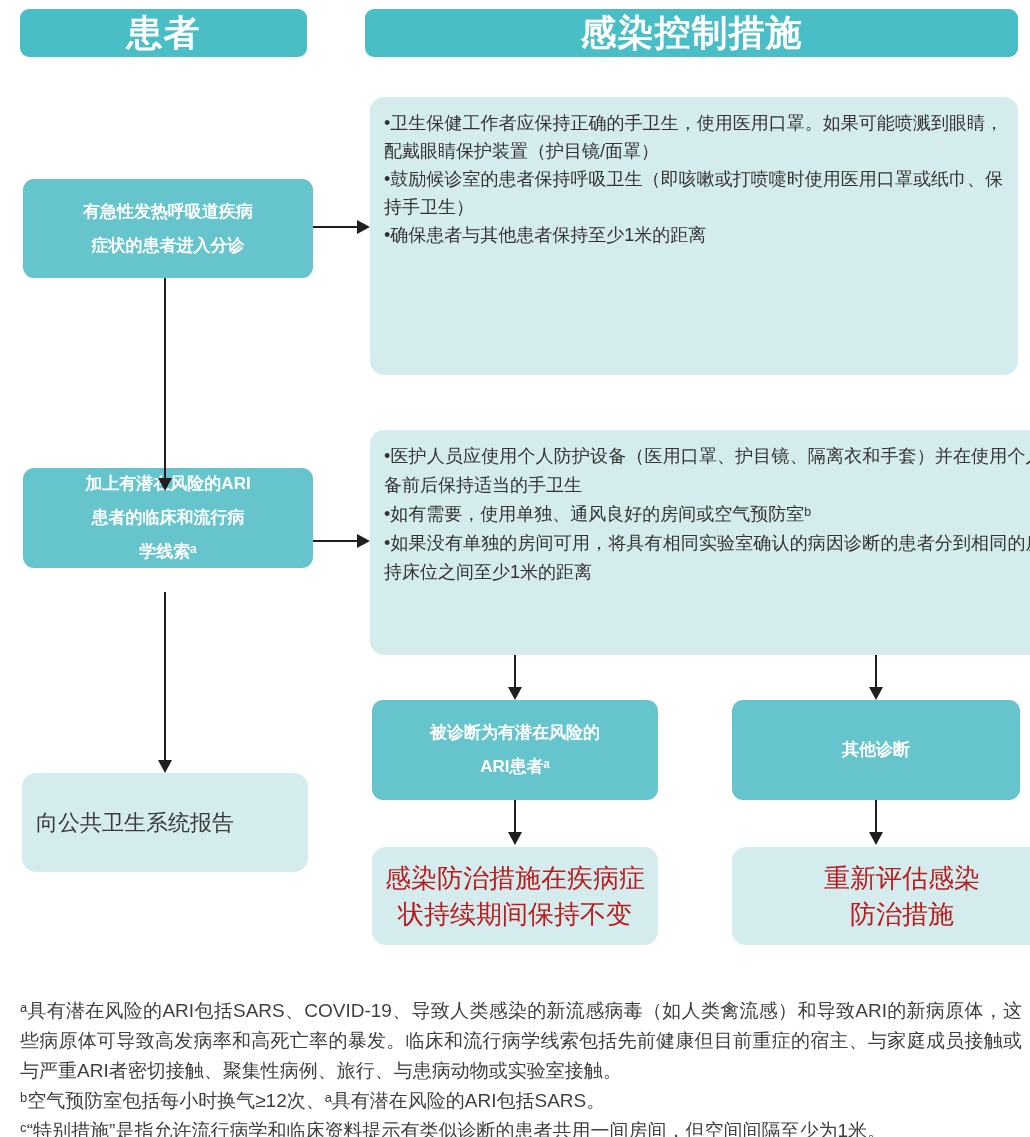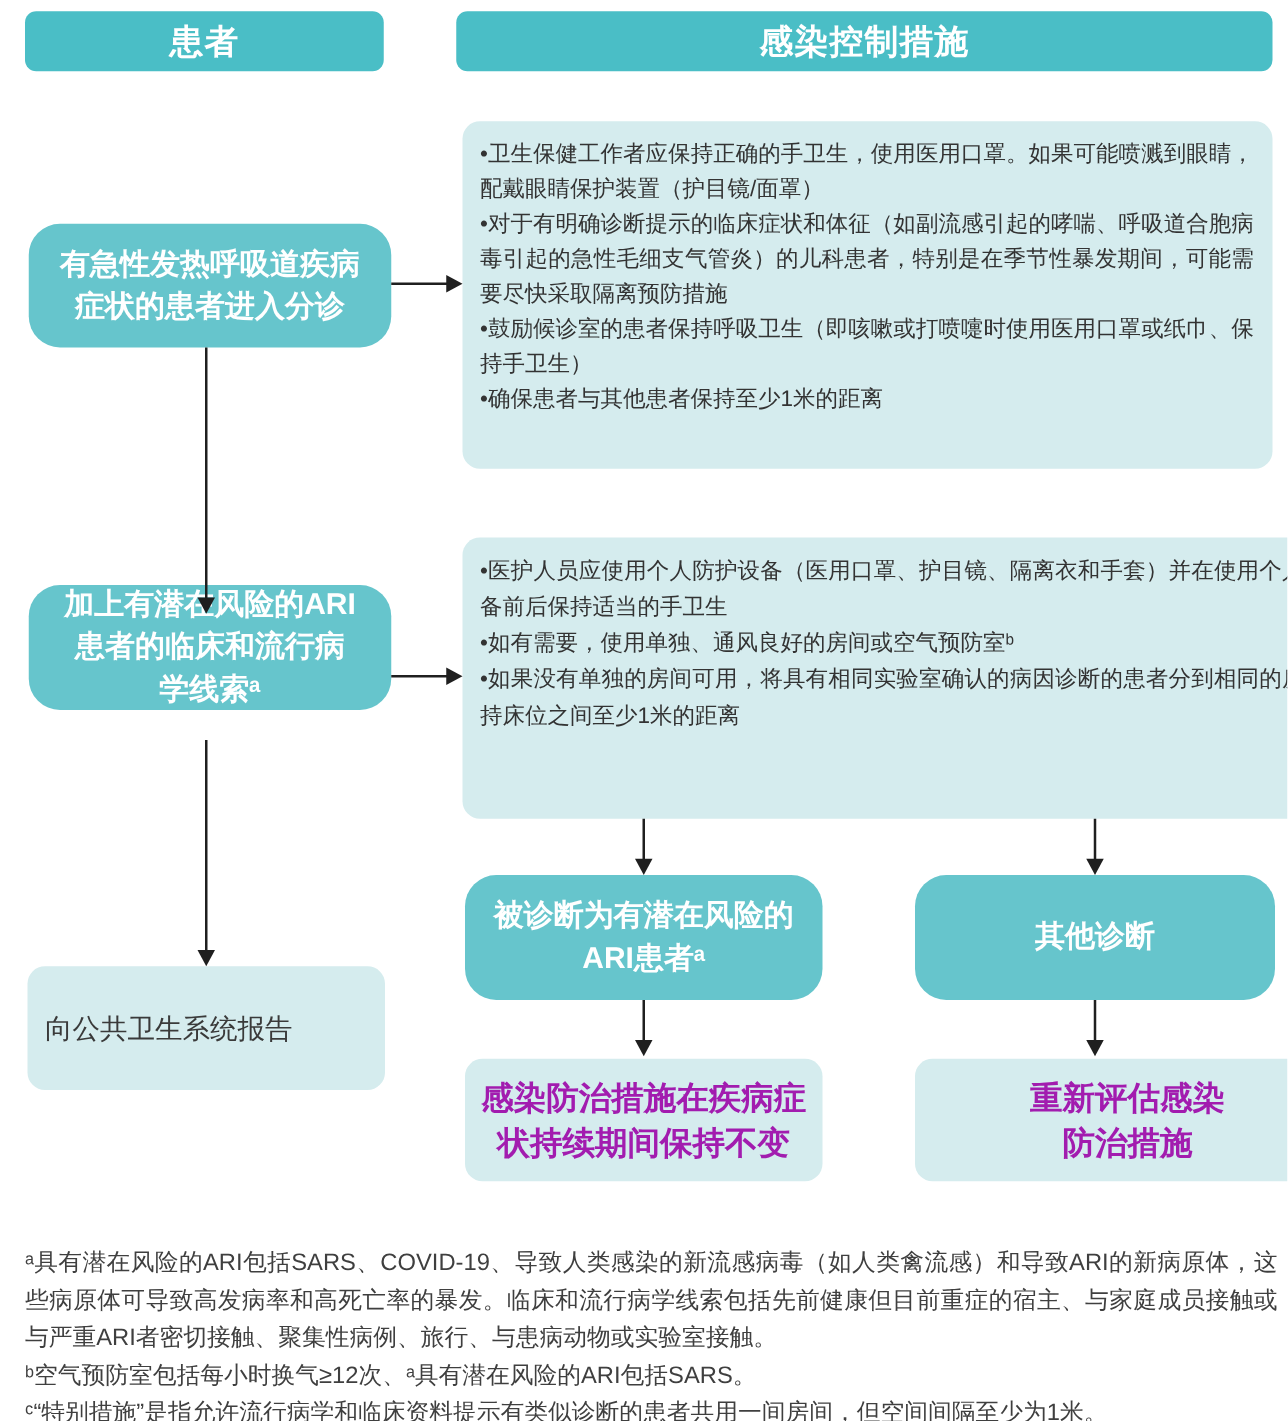--- a/index.html
+++ b/index.html
@@ -15,34 +15,34 @@
     background: #ffffff;
     overflow: hidden;
   }
   .box { position: absolute; }
 
   
   .hdr {
     background: #4abec6;
     color: #ffffff;
     border-radius: 9px;
-    font-size: 27px;
+    font-size: 36px;
     font-weight: 700;
     display: flex;
     align-items: center;
     justify-content: center;
     letter-spacing: 1px;
   }
 
   
   .teal {
     background: #66c5cc;
     color: #ffffff;
-    border-radius: 25px;
-    font-size: 24px;
+    border-radius: 11px;
+    font-size: 17px;
     font-weight: 600;
     line-height: 34px;
     display: flex;
     align-items: center;
     justify-content: center;
     text-align: center;
     white-space: pre-line;
   }
 
   
@@ -53,23 +53,23 @@
   .light.bullets {
     padding: 12px 15px 10px 14px;
     font-size: 18px;
     color: #333333;
     text-align: justify;
   }
   .light.bullets.lh1 div { line-height: 28px; }
   .light.bullets.lh2 div { line-height: 29px; }
 
   .light.center-box {
-    color: #a21caf;
+    color: #b91c1c;
     font-size: 26px;
-    font-weight: 700;
+    font-weight: 400;
     line-height: 36px;
     display: flex;
     align-items: center;
     justify-content: center;
     text-align: center;
     white-space: pre-line;
   }
   .light.left-box {
     color: #3a3a3a;
     font-size: 22px;
@@ -119,21 +119,20 @@
 
   <div class="box teal" style="left:23px; top:179px; width:290px; height:99px;">有急性发热呼吸道疾病
 症状的患者进入分诊</div>
   <div class="box teal" style="left:23px; top:468px; width:290px; height:100px;">加上有潜在风险的ARI
 患者的临床和流行病
 学线索ᵃ</div>
   <div class="box light left-box" style="left:22px; top:773px; width:286px; height:99px;">向公共卫生系统报告</div>
 
   <div class="box light bullets lh1" style="left:370px; top:97px; width:648px; height:278px;">
     <div>•卫生保健工作者应保持正确的手卫生，使用医用口罩。如果可能喷溅到眼睛，配戴眼睛保护装置（护目镜/面罩）</div>
-    <div>•对于有明确诊断提示的临床症状和体征（如副流感引起的哮喘、呼吸道合胞病毒引起的急性毛细支气管炎）的儿科患者，特别是在季节性暴发期间，可能需要尽快采取隔离预防措施</div>
     <div>•鼓励候诊室的患者保持呼吸卫生（即咳嗽或打喷嚏时使用医用口罩或纸巾、保持手卫生）</div>
     <div>•确保患者与其他患者保持至少1米的距离</div>
   </div>
 
   <div class="box light bullets lh2" style="left:370px; top:430px; width:743px; height:225px;">
     <div>•医护人员应使用个人防护设备（医用口罩、护目镜、隔离衣和手套）并在使用个人防护设备前后保持适当的手卫生</div>
     <div>•如有需要，使用单独、通风良好的房间或空气预防室ᵇ</div>
     <div>•如果没有单独的房间可用，将具有相同实验室确认的病因诊断的患者分到相同的房间，保持床位之间至少1米的距离</div>
   </div>
 

